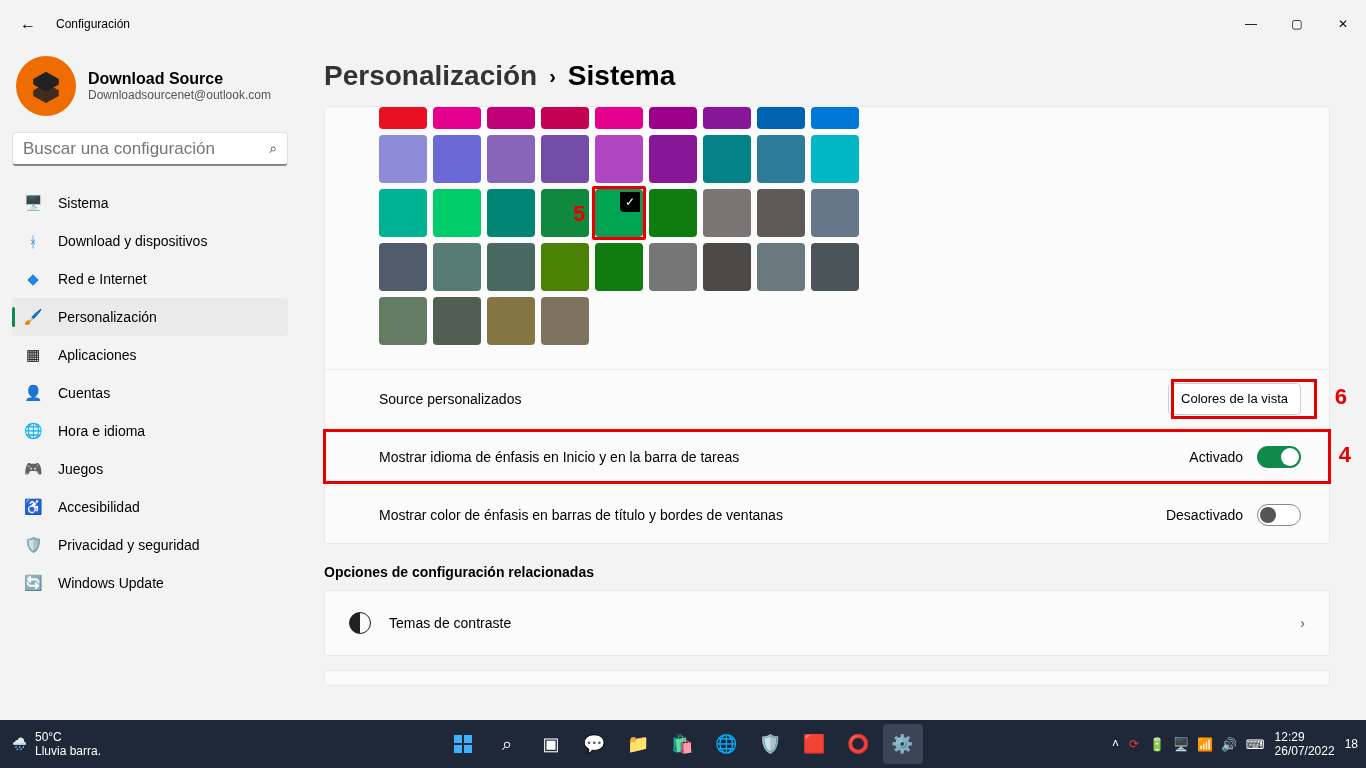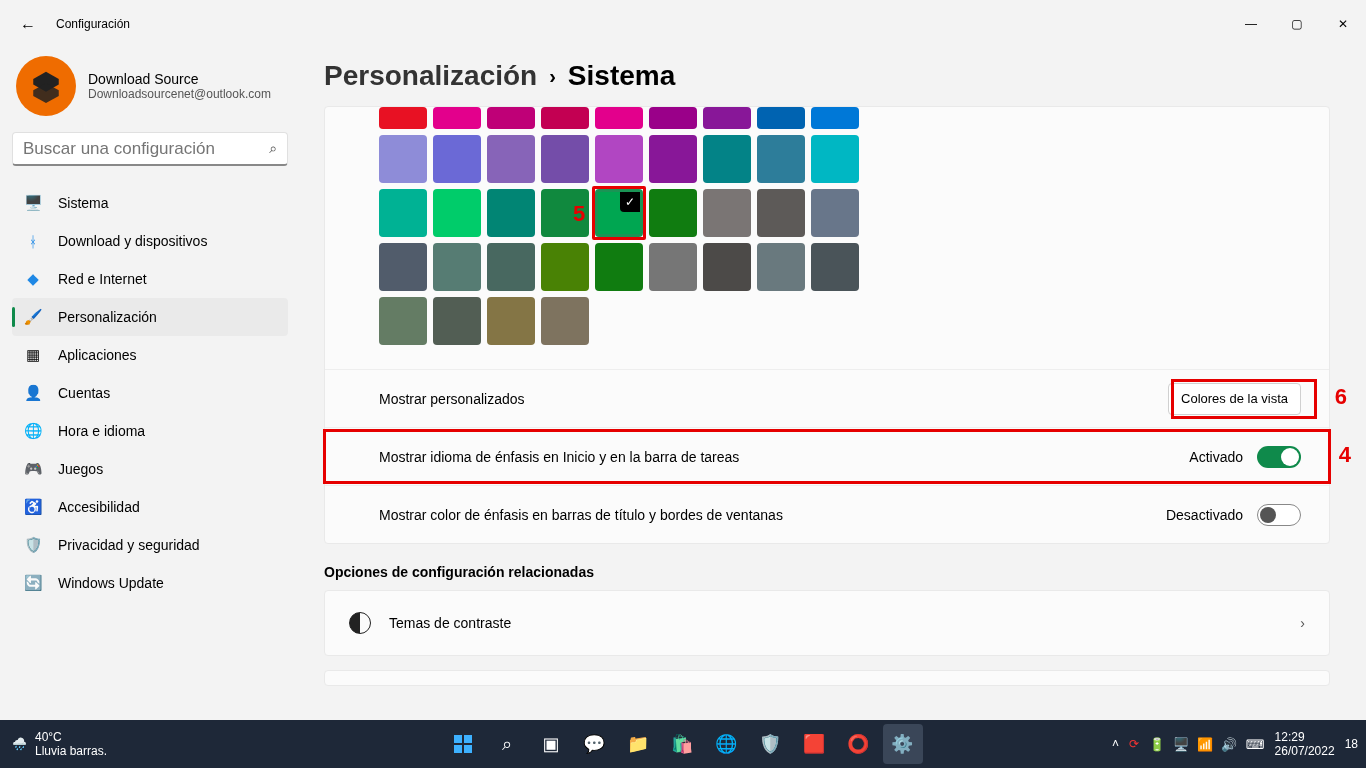--- a/index.html
+++ b/index.html
@@ -14,21 +14,21 @@
 
 
 .app { display: flex; height: calc(768px - 48px - 48px); }
 .sidebar { width: 300px; padding: 8px 12px; }
 .content { flex: 1; padding: 12px 36px 0 24px; overflow: hidden; }
 
 
 .profile { display: flex; align-items: center; gap: 12px; padding: 0 4px 16px 4px; }
 .avatar { width: 60px; height: 60px; border-radius: 50%; background: #ef6c00; display:flex; align-items:center; justify-content:center; }
 .avatar svg { width: 34px; height: 34px; }
-.profile .name { font-weight: 400; font-size: 14px; }
+.profile .name { font-weight: 700; font-size: 16px; }
 .profile .mail { font-size: 12px; color: #555; }
 
 .searchbox { height: 34px; background: #fff; border: 1px solid #e0e0e0; border-bottom: 2px solid #888; border-radius: 4px; display:flex; align-items:center; padding:0 10px; margin-bottom: 18px; }
 .searchbox input { flex:1; border:none; outline:none; font-size: 17px; background:transparent; }
 .searchbox .mag { font-size: 14px; color:#555; }
 
 .nav .item { height: 38px; display:flex; align-items:center; gap:16px; padding: 0 12px; border-radius: 4px; font-size: 14px; position:relative; }
 .nav .item .ico { width: 18px; text-align:center; font-size: 15px; }
 .nav .item.active { background:#eaeaea; }
 .nav .item.active::before { content:""; position:absolute; left:0; top:9px; bottom:9px; width:3px; background:#0f8a4b; border-radius:3px; }
@@ -217,21 +217,21 @@
             <div style="visibility: hidden;"></div>
             <div style="visibility: hidden;"></div>
             <div style="visibility: hidden;"></div>
             <div style="visibility: hidden;"></div>
             <div style="visibility: hidden;"></div>
             <div class="annot-5" style="left: 194px; top: 94px;">5</div>
           </div>
       </div>
 
       <div class="row" style="position:relative;">
-        <span class="lbl">Mostrar personalizados</span>
+        <span class="lbl">Source personalizados</span>
         <div class="btn-chip">
           <span>Colores de la vista</span>
         </div>
         <div class="redbox" style="right:12px; top:9px; width:146px; height:40px;"></div>
         <div class="annot" style="right:-18px; top:14px;">6</div>
       </div>
 
       <div class="row" style="position:relative;">
         <span class="lbl">Mostrar idioma de énfasis en Inicio y en la barra de tareas</span>
         <span class="state">Activado</span>
@@ -261,22 +261,22 @@
     </div>
 
     <div class="panel" style="margin-top:14px; height:16px;"></div>
   </div>
 </div>
 
 <div class="taskbar">
   <div class="weather">
     <span>🌧️</span>
     <div>
-      <div>40°C</div>
-      <div>Lluvia barras.</div>
+      <div>50°C</div>
+      <div>Lluvia barra.</div>
     </div>
   </div>
   <div class="center">
     <div class="tico">
         <div class="winlogo">
           <span></span>
           <span></span>
           <span></span>
           <span></span>
         </div>

